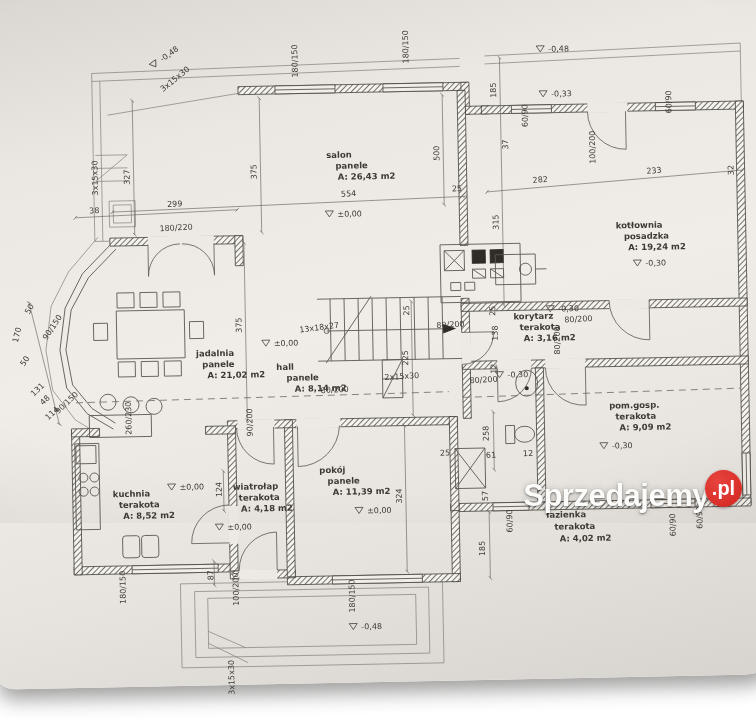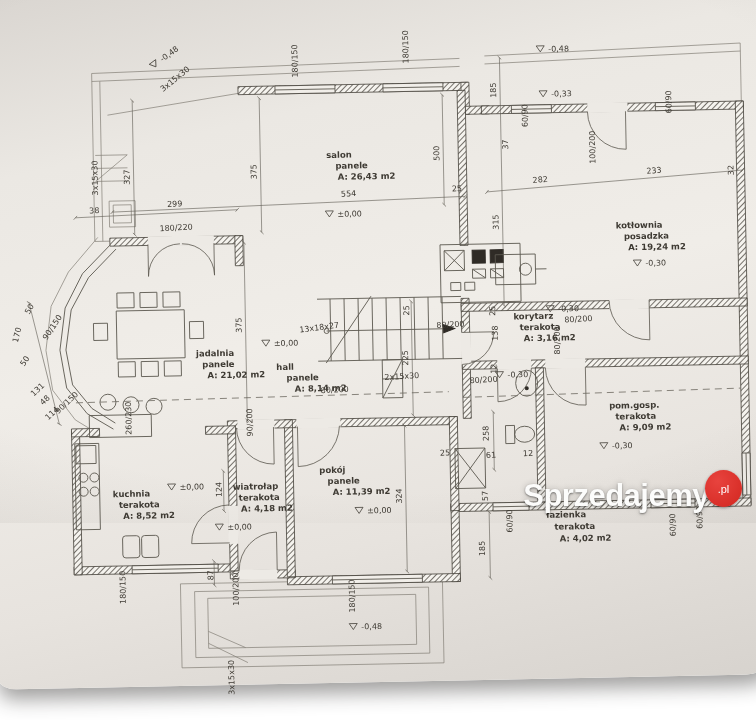--- a/index.html
+++ b/index.html
@@ -10,21 +10,21 @@
     background:linear-gradient(168deg,#d9d5d0 0%,#ebe8e3 22%,#f0ede8 48%,#e7e3de 74%,#d7d3ce 100%);
     box-shadow:0 10px 20px rgba(40,38,35,.45);border-bottom-left-radius:18px 10px;border-bottom-right-radius:30px 12px;}
   .plan-svg{position:absolute;left:0;top:0;}
   .vignette{position:absolute;inset:0;pointer-events:none;
     background:radial-gradient(130% 95% at 48% 42%, rgba(0,0,0,0) 55%, rgba(60,55,48,.14) 100%);}
   .watermark{position:absolute;right:14px;bottom:12px;display:flex;align-items:flex-start;z-index:10;}
   .wm-brand{font-family:"Liberation Sans",sans-serif;font-weight:bold;font-size:31px;letter-spacing:-.5px;color:#fcfcfb;
     text-shadow:0 1px 2px rgba(0,0,0,.45),0 0 6px rgba(0,0,0,.2);line-height:1;padding-top:10px;}
   .wm-circle{width:37px;height:37px;border-radius:50%;background:radial-gradient(circle at 35% 30%,#e8433e,#d2261f);
     box-shadow:0 1px 3px rgba(0,0,0,.4);display:flex;align-items:center;justify-content:center;margin-left:-4px;}
-  .wm-tld{font-family:"Liberation Sans",sans-serif;font-weight:normal;font-size:11px;color:#fff;}
+  .wm-tld{font-family:"Liberation Sans",sans-serif;font-weight:bold;font-size:20px;color:#fff;}
   
   .wall{fill:url(#hatch);stroke:#46423b;stroke-width:.8;}
   .win{fill:#f1eee9;stroke:#46423b;stroke-width:.8;}
   .gap{fill:#edeae5;stroke:none;}
   .thin{fill:none;stroke:#5c5850;stroke-width:.9;}
   .lite{fill:none;stroke:#837f76;stroke-width:.7;}
   .door{fill:none;stroke:#5c5850;stroke-width:.8;}
   .dimline{fill:none;stroke:#5f5b52;stroke-width:.6;}
   .dash{fill:none;stroke:#6e6a61;stroke-width:.8;stroke-dasharray:7 5;}
   .dark{fill:#2f2b26;stroke:#2f2b26;}

